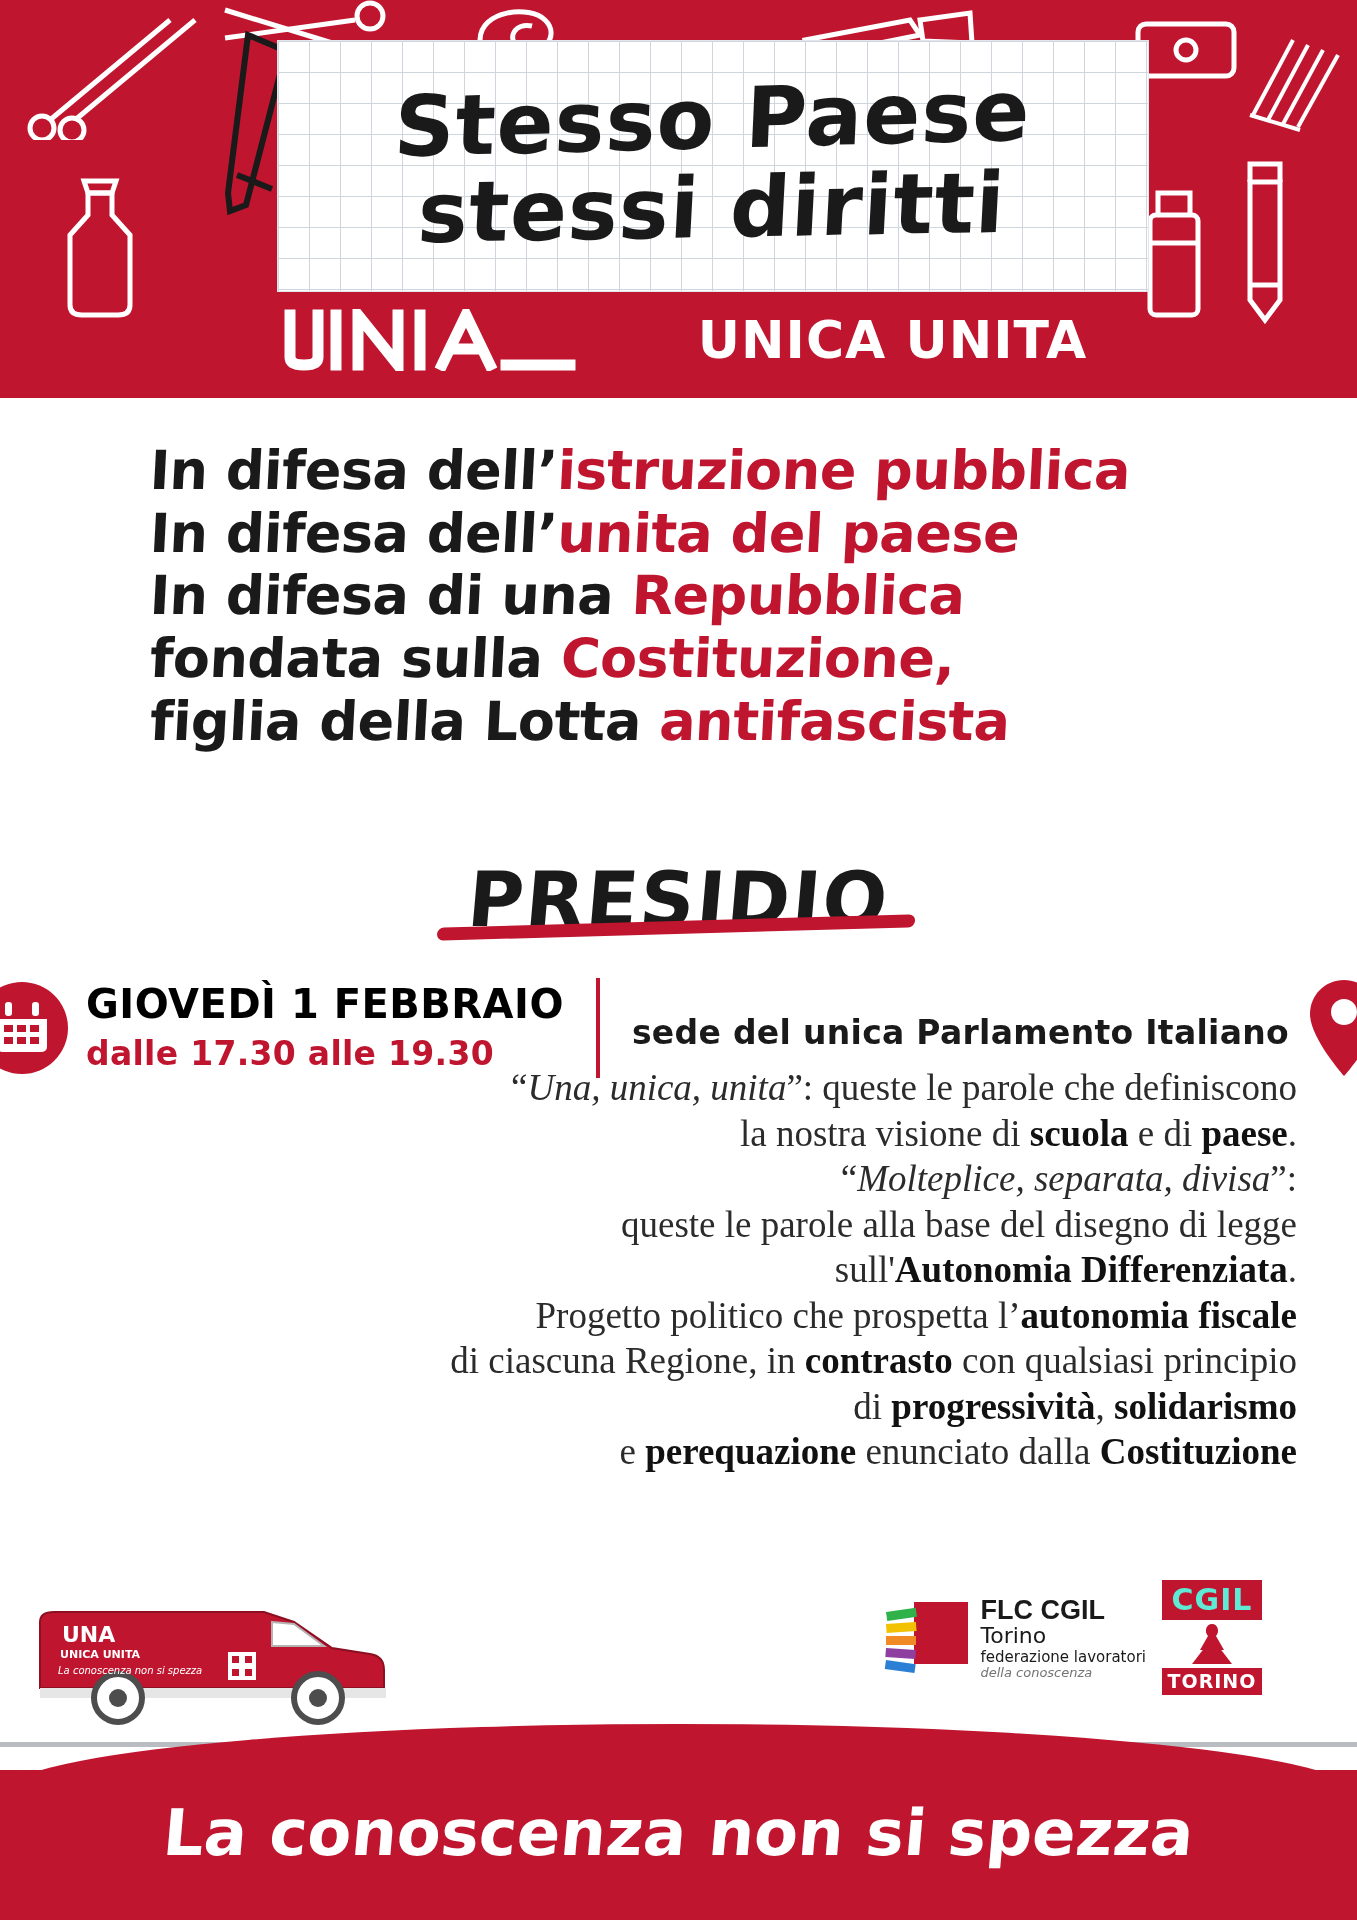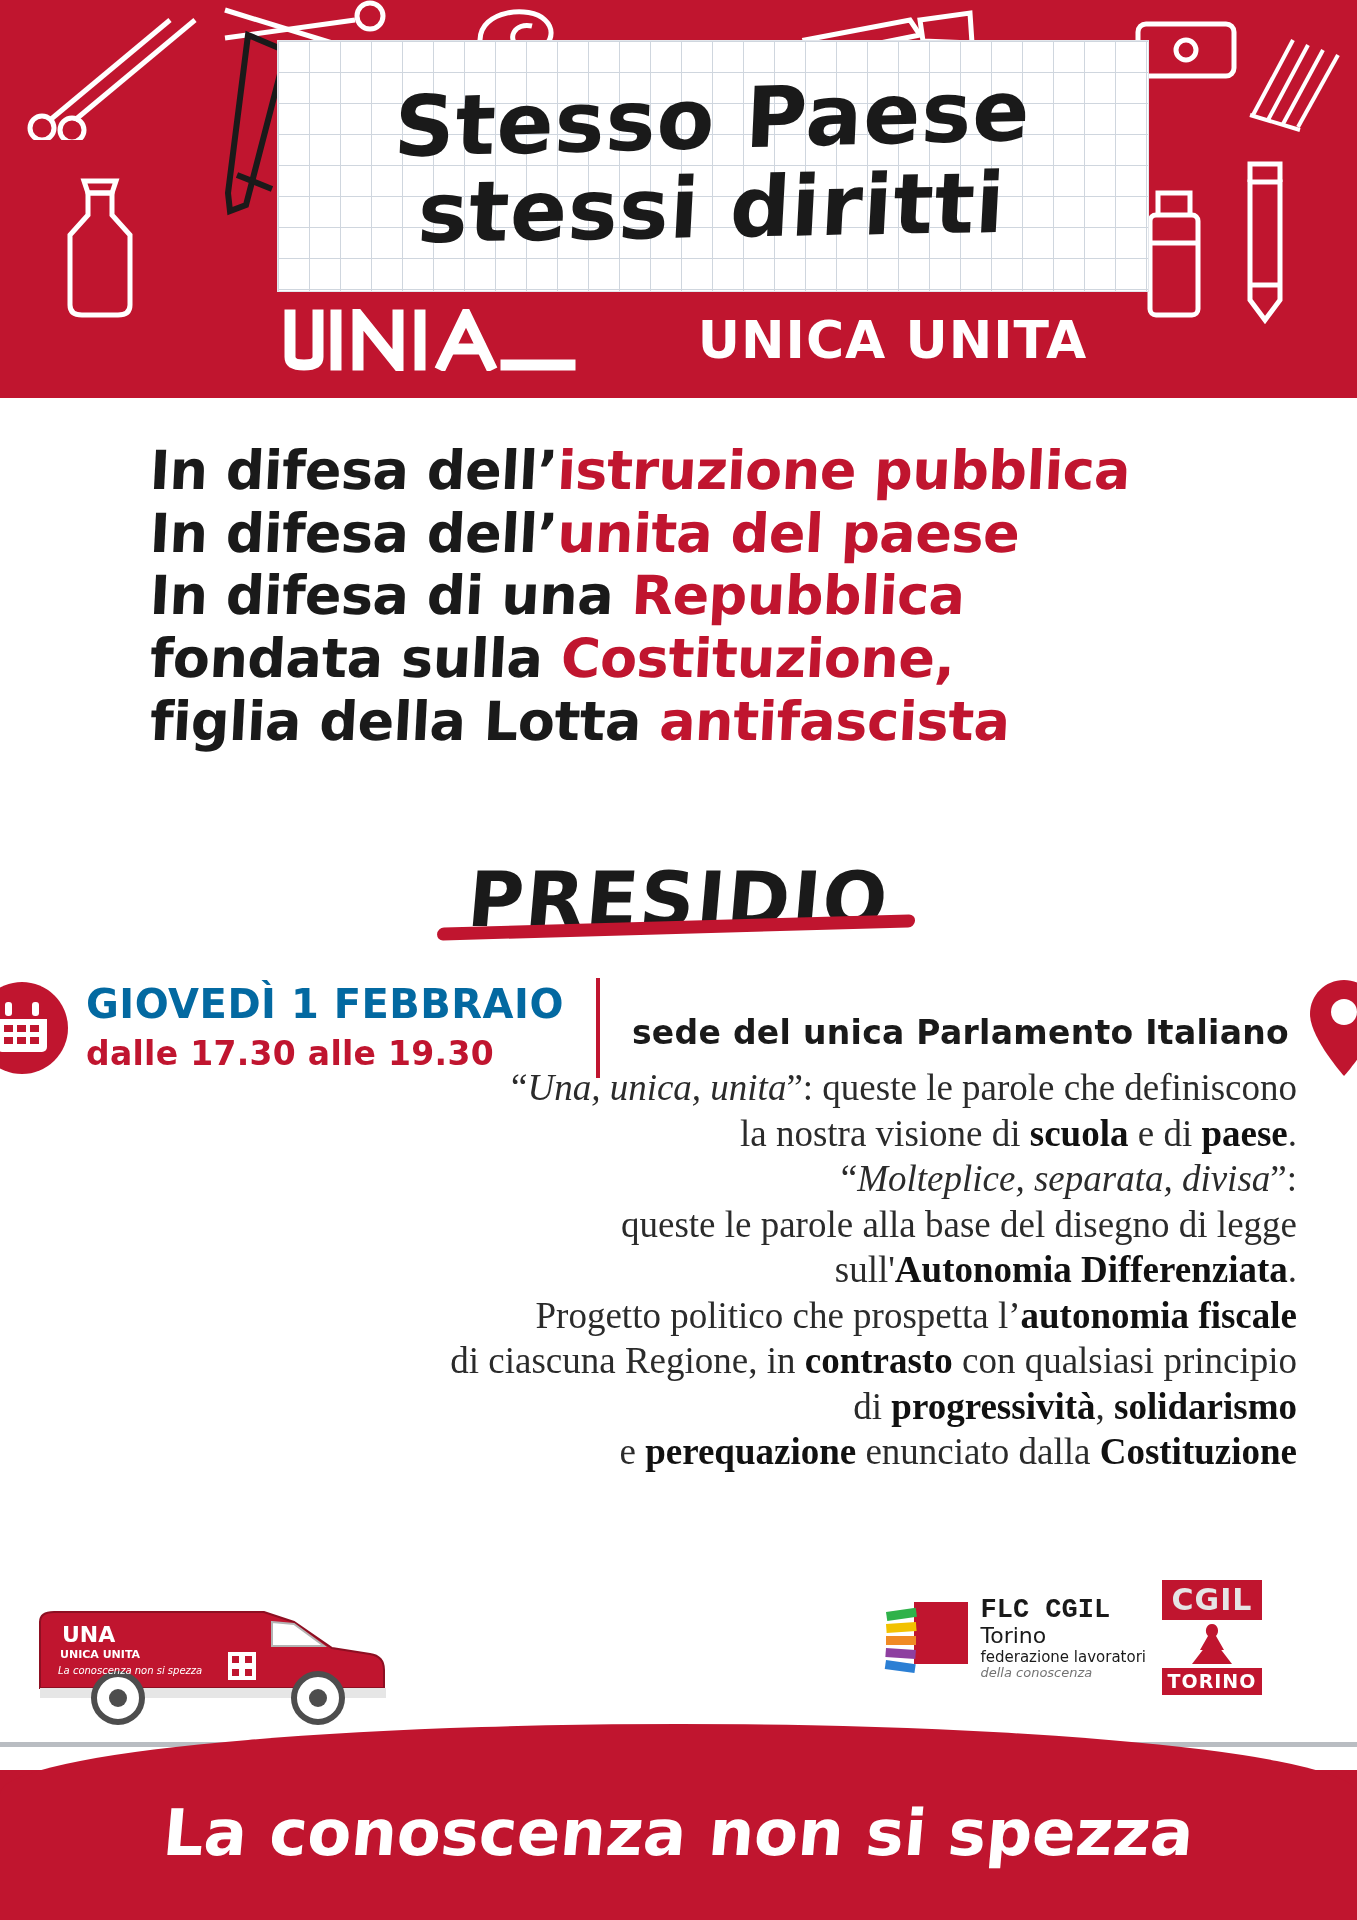--- a/index.html
+++ b/index.html
@@ -178,21 +178,21 @@
     display: flex;
     align-items: center;
     justify-content: center;
     flex: none;
   }
   .info-col { line-height: 1.06; }
   .info-col .main {
     font-family: "DejaVu Sans", sans-serif;
     font-weight: bold;
     font-size: 40px;
-    color: #0369a1;
+    color: #000000;
     letter-spacing: 0.5px;
     white-space: nowrap;
   }
   .info-col .sub {
     font-family: "DejaVu Sans", sans-serif;
     font-weight: bold;
     font-size: 33px;
     color: #c0152f;
     letter-spacing: 0.3px;
     white-space: nowrap;
@@ -239,21 +239,21 @@
     position: absolute;
     right: 95px;
     top: 1580px;
     display: flex;
     align-items: center;
     gap: 16px;
   }
   .flc-block { display: flex; align-items: center; gap: 10px; }
   .flc-text { line-height: 1.05; }
   .flc-text .t1 {
-    font-family: Liberation Mono, monospace;
+    font-family: Liberation Sans, sans-serif;
     font-weight: bold;
     font-size: 27px;
     color: #1a1a1a;
   }
   .flc-text .t2 {
     font-family: "DejaVu Sans", sans-serif;
     font-size: 22px;
     color: #1a1a1a;
   }
   .flc-text .t3 {
@@ -267,21 +267,21 @@
     font-style: italic;
     font-size: 13px;
     color: #737373;
   }
   .cgil-block {
     width: 100px;
     text-align: center;
   }
   .cgil-top {
     background: #c0152f;
-    color: #e5e5e5;
+    color: #5eead4;
     font-family: "DejaVu Sans", sans-serif;
     font-weight: bold;
     font-size: 30px;
     letter-spacing: 1px;
     padding: 2px 0 3px;
   }
   .cgil-mid {
     height: 48px;
     background: #ffffff;
     position: relative;

